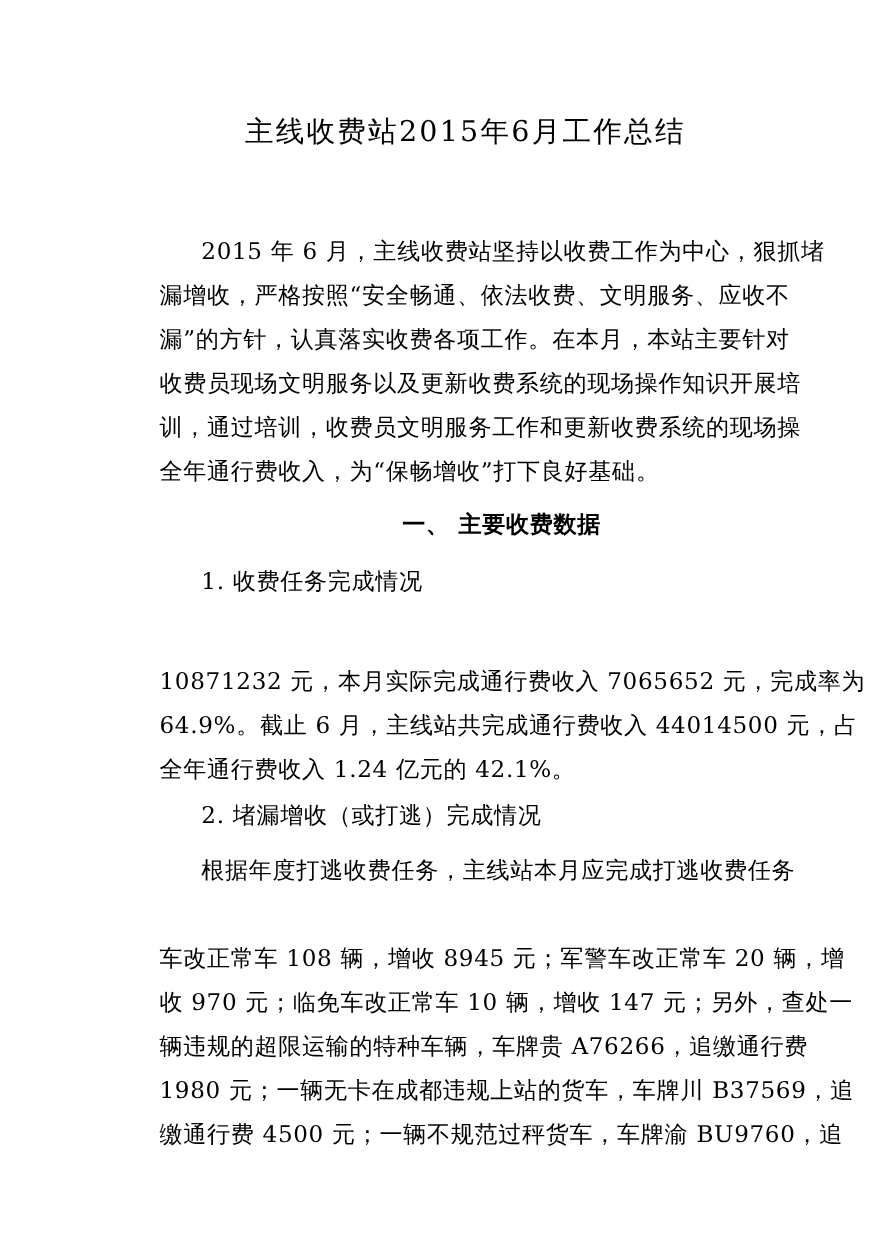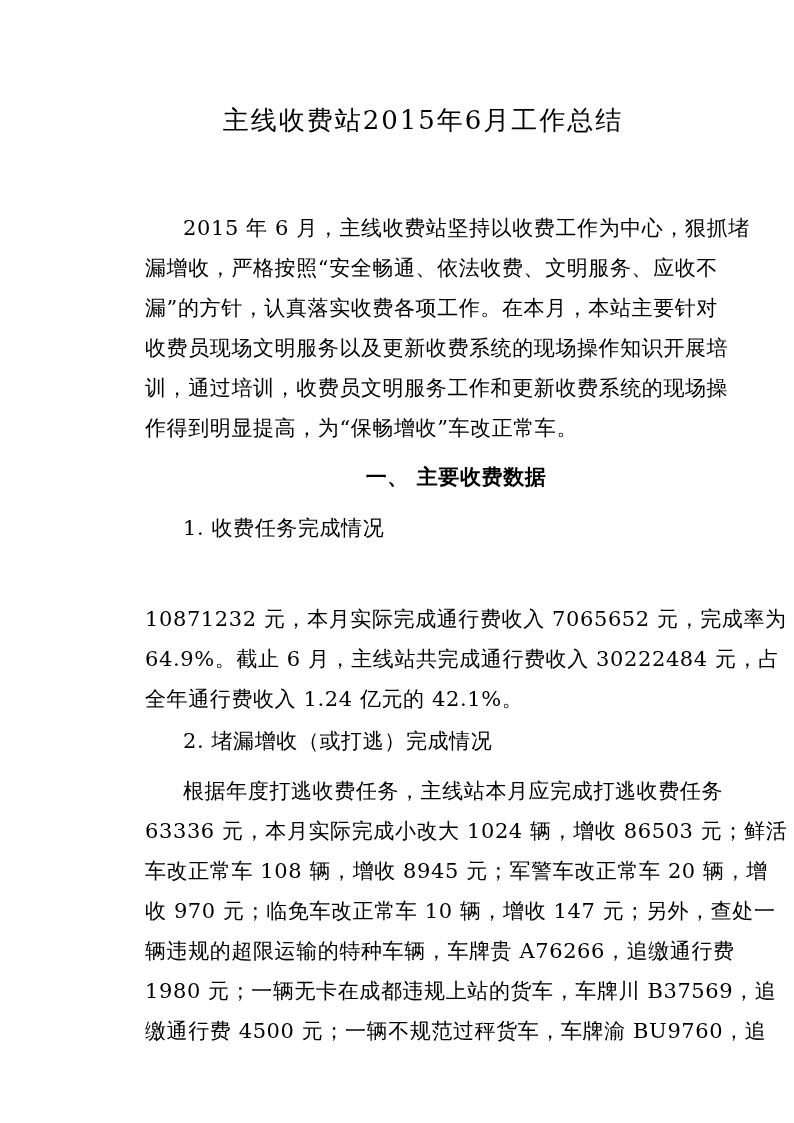--- a/index.html
+++ b/index.html
@@ -55,31 +55,30 @@
 
 <div class="page">
 
   <div class="title">主线收费站2015年6月工作总结</div>
 
   <div class="line indent" style="top:215px;">2015 年 6 月，主线收费站坚持以收费工作为中心，狠抓堵</div>
   <div class="line" style="top:255px;">漏增收，严格按照“安全畅通、依法收费、文明服务、应收不</div>
   <div class="line" style="top:295px;">漏”的方针，认真落实收费各项工作。在本月，本站主要针对</div>
   <div class="line" style="top:335px;">收费员现场文明服务以及更新收费系统的现场操作知识开展培</div>
   <div class="line" style="top:375px;">训，通过培训，收费员文明服务工作和更新收费系统的现场操</div>
-  <div class="line" style="top:415px;">作得到明显提高，为“保畅增收”车改正常车。</div>
+  <div class="line" style="top:415px;">全年通行费收入，为“保畅增收”打下良好基础。</div>
 
   <div class="line heading" style="top:464px;text-align:center;">一、  主要收费数据</div>
 
   <div class="line sub" style="top:515px;">1. 收费任务完成情况</div>
   <div class="line" style="top:606px;">10871232 元，本月实际完成通行费收入 7065652 元，完成率为</div>
-  <div class="line" style="top:646px;">64.9%。截止 6 月，主线站共完成通行费收入 30222484 元，占</div>
+  <div class="line" style="top:646px;">64.9%。截止 6 月，主线站共完成通行费收入 44014500 元，占</div>
   <div class="line" style="top:686px;">全年通行费收入 1.24 亿元的 42.1%。</div>
 
   <div class="line sub" style="top:728px;">2. 堵漏增收（或打逃）完成情况</div>
   <div class="line indent" style="top:778px;">根据年度打逃收费任务，主线站本月应完成打逃收费任务</div>
-  <div class="line" style="top:818px;">63336 元，本月实际完成小改大 1024 辆，增收 86503 元；鲜活</div>
   <div class="line" style="top:858px;">车改正常车 108 辆，增收 8945 元；军警车改正常车 20 辆，增</div>
   <div class="line" style="top:898px;">收 970 元；临免车改正常车 10 辆，增收 147 元；另外，查处一</div>
   <div class="line" style="top:938px;">辆违规的超限运输的特种车辆，车牌贵 A76266，追缴通行费</div>
   <div class="line" style="top:978px;">1980 元；一辆无卡在成都违规上站的货车，车牌川 B37569，追</div>
   <div class="line" style="top:1018px;">缴通行费 4500 元；一辆不规范过秤货车，车牌渝 BU9760，追</div>
 
 </div>
 
 </body></html>

